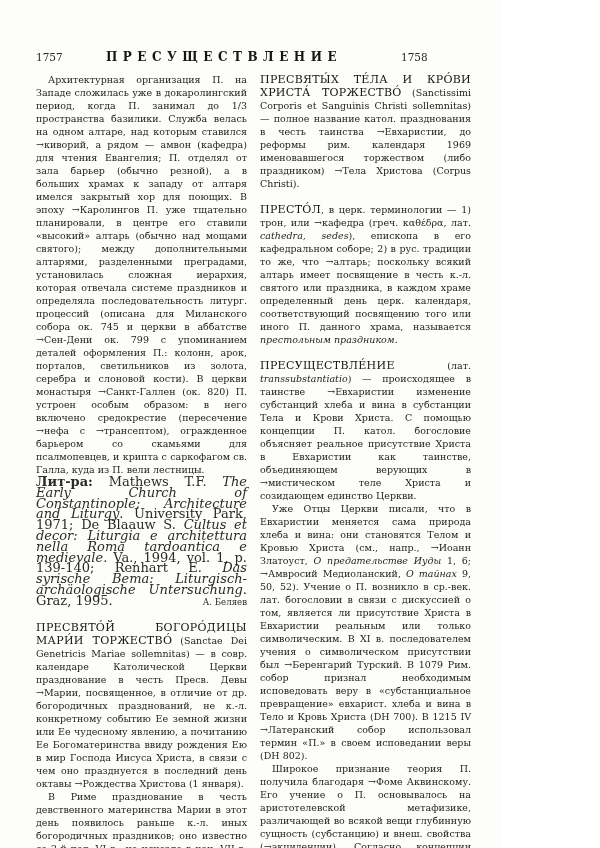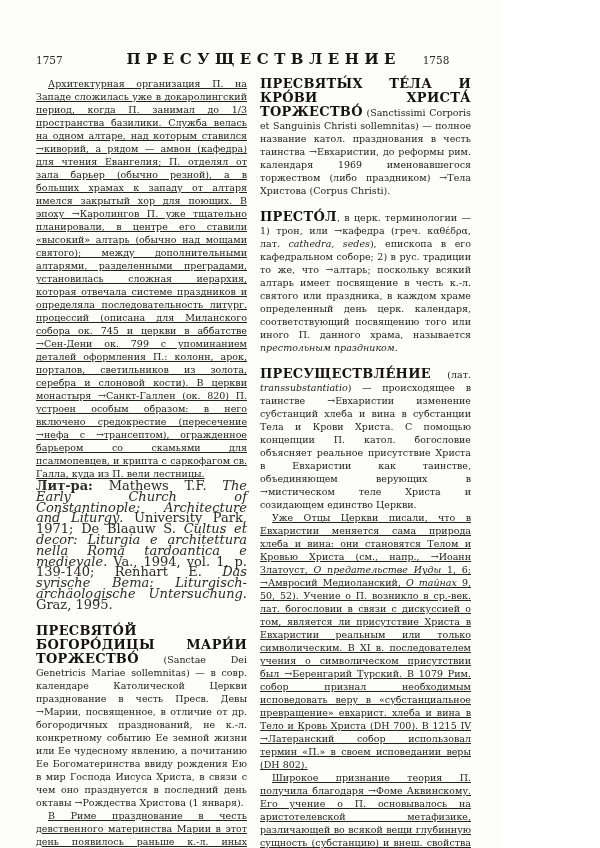--- a/index.html
+++ b/index.html
@@ -21,84 +21,85 @@
   .running-header {
     display: flex;
     align-items: baseline;
     margin-bottom: 9px;
   }
   .page-num {
     font-size: 10.5px;
     width: 70px;
     color: #2a2927;
   }
-  .page-num.right { text-align: center; }
+  .page-num.right { text-align: left; }
   .running-title {
     flex: 1;
-    text-align: right;
+    text-align: left;
     font-weight: bold;
-    font-size: 15px;
+    font-size: 12px;
     letter-spacing: 5.5px;
     color: #161514;
   }
   .columns {
     display: flex;
     gap: 13px;
   }
   .col {
     flex: 1;
     min-width: 0;
   }
   .para {
     margin: 0;
     font-size: 9.5px;
     line-height: 13px;
     text-align: justify;
     hyphens: auto;
     color: #24231f;
   }
-  .para.indent { text-indent: 12px; text-decoration: underline; }
+  .para.indent { text-indent: 12px; }
   .litra {
     margin: 1px 0 0 0;
     font-size: 13px;
     line-height: 10.8px;
     text-align: justify;
     color: #2b2a26;
   }
   .author {
     margin: 0;
     text-align: right;
     font-size: 8.6px;
     line-height: 12px;
     color: #2b2a26;
   }
   .litra + .author { margin-top: -10.8px; }
   .entry-gap { height: 13px; }
   .run-b { font-weight: bold; }
   .run-i { font-style: italic; margin-top: 20px; }
   .run-hw {
-    font-weight: bold;
-    font-size: 13px;
+    font-weight: normal;
+    font-size: 11px;
     letter-spacing: 0.3px;
     color: #14130f;
   }
 </style>
 </head>
 <body>
 
 <div class="page">
   <div class="running-header">
     <span class="page-num">1757</span>
     <span class="running-title">ПРЕСУЩЕСТВЛЕНИЕ</span>
     <span class="page-num right">1758</span>
   </div>
   <div class="columns">
     <div class="col">
         <p class="para indent"><span>Архитектурная организация П. на Западе сложилась уже в докаролингский период, когда П. занимал до 1/3 пространства базилики. Служба велась на одном алтаре, над которым ставился →киворий, а рядом — амвон (кафедра) для чтения Евангелия; П. отделял от зала барьер (обычно резной), а в больших храмах к западу от алтаря имелся закрытый хор для поющих. В эпоху →Каролингов П. уже тщательно планировали, в центре его ставили «высокий» алтарь (обычно над мощами святого); между дополнительными алтарями, разделенными преградами, установилась сложная иерархия, которая отвечала системе праздников и определяла последовательность литург. процессий (описана для Миланского собора ок. 745 и церкви в аббатстве →Сен-Дени ок. 799 с упоминанием деталей оформления П.: колонн, арок, порталов, светильников из золота, серебра и слоновой кости). В церкви монастыря →Санкт-Галлен (ок. 820) П. устроен особым образом: в него включено средокрестие (пересечение →нефа с →трансептом), огражденное барьером со скамьями для псалмопевцев, и крипта с саркофагом св. Галла, куда из П. вели лестницы.</span></p>
         <p class="litra"><span class="run-b">Лит-ра:</span><span> Mathews T.F. </span><span class="run-i">The Early Church of Constantinople: Architecture and Liturgy</span><span>. University Park, 1971; De Blaauw S. </span><span class="run-i">Cultus et decor: Liturgia e architettura nella Roma tardoantica e medievale</span><span>. Va., 1994, vol. 1, p. 139-140; Renhart E. </span><span class="run-i">Das syrische Bema: Liturgisch-archäologische Untersuchung</span><span>. Graz, 1995.</span></p>
+        <p class="author"><span>А. Беляев</span></p>
         <div class="entry-gap"></div>
         <p class="para"><span class="run-hw">ПРЕСВЯТО́Й БОГОРО́ДИЦЫ МАРИ́И ТОРЖЕСТВО́</span><span> (Sanctae Dei Genetricis Mariae sollemnitas) — в совр. календаре Католической Церкви празднование в честь Пресв. Девы →Марии, посвященное, в отличие от др. богородичных празднований, не к.-л. конкретному событию Ее земной жизни или Ее чудесному явлению, а почитанию Ее Богоматеринства ввиду рождения Ею в мир Господа Иисуса Христа, в связи с чем оно празднуется в последний день октавы →Рождества Христова (1 января).</span></p>
         <p class="para indent"><span>В Риме празднование в честь девственного материнства Марии в этот день появилось раньше к.-л. иных богородичных праздников; оно известно со 2-й пол. VI в., но исчезло в кон. VII в. С IX в. его место в календаре Рим. Церкви занял праздник →Обрезания Господня, в частных последованиях которого, однако, сохранялись богородичные коннотации. После реформы рим. календаря 1969 день 1 января снова стал посвящаться почитанию Девы Марии и приобрел название П.Б.М.т.</span></p>
         <p class="para indent"><span>П.Б.М.т., т.о. имеет, согласно ККП (кан. 1246 § 1), статус </span></p>
       </div>
     <div class="col">
         <p class="para"><span class="run-hw">ПРЕСВЯТЫ́Х ТЕ́ЛА И КРО́ВИ ХРИСТА́ ТОРЖЕСТВО́</span><span> (Sanctissimi Corporis et Sanguinis Christi sollemnitas) — полное название катол. празднования в честь таинства →Евхаристии, до реформы рим. календаря 1969 именовавшегося торжеством (либо праздником) →Тела Христова (Corpus Christi).</span></p>
         <div class="entry-gap"></div>
         <p class="para"><span class="run-hw">ПРЕСТО́Л</span><span>, в церк. терминологии — 1) трон, или →кафедра (греч. καθέδρα, лат. </span><span class="run-i">cathedra, sedes</span><span>), епископа в его кафедральном соборе; 2) в рус. традиции то же, что →алтарь; поскольку всякий алтарь имеет посвящение в честь к.-л. святого или праздника, в каждом храме определенный день церк. календаря, соответствующий посвящению того или иного П. данного храма, называется </span><span class="run-i">престольным праздником</span><span>.</span></p>
         <div class="entry-gap"></div>

